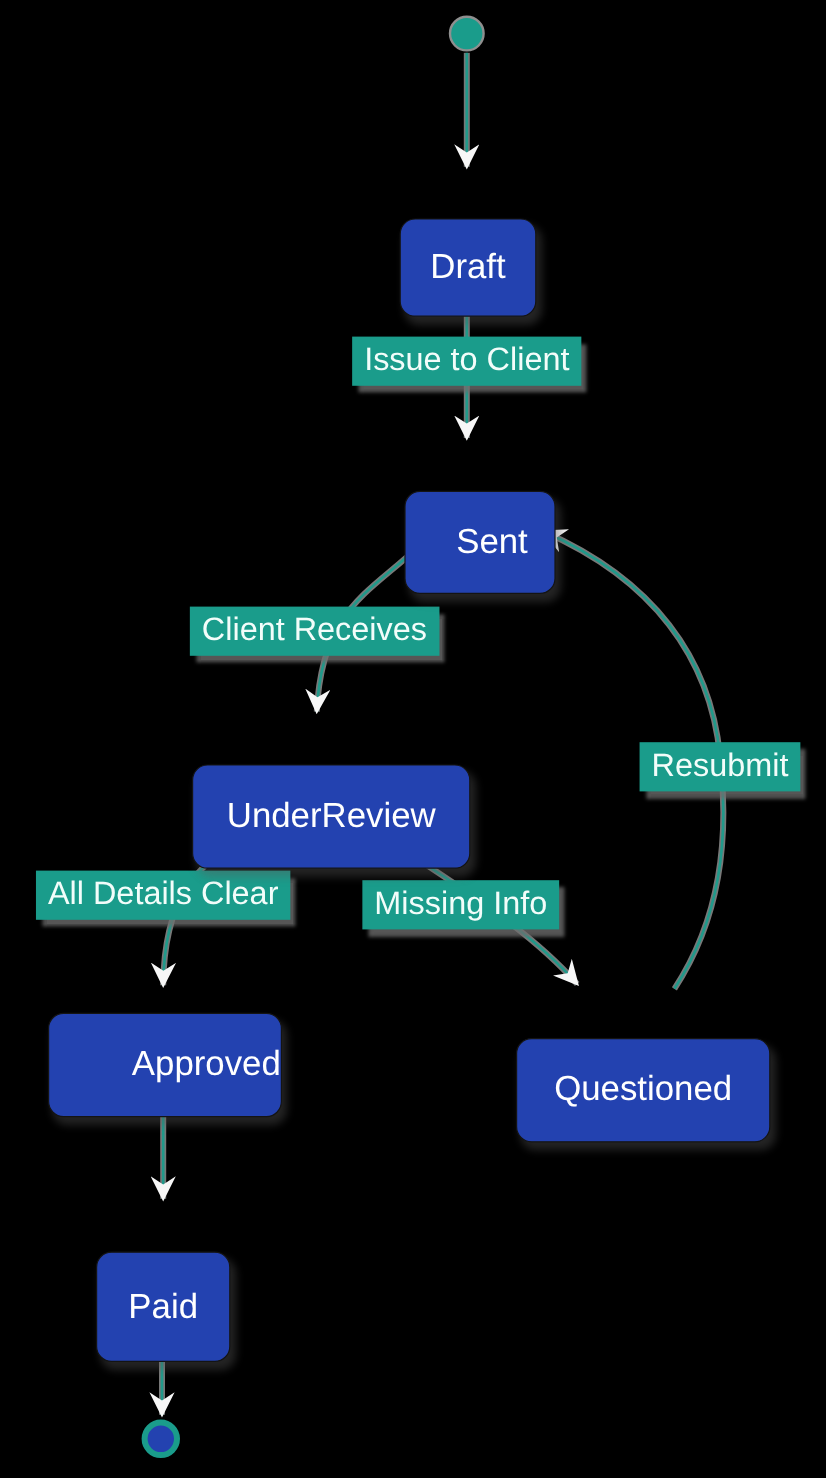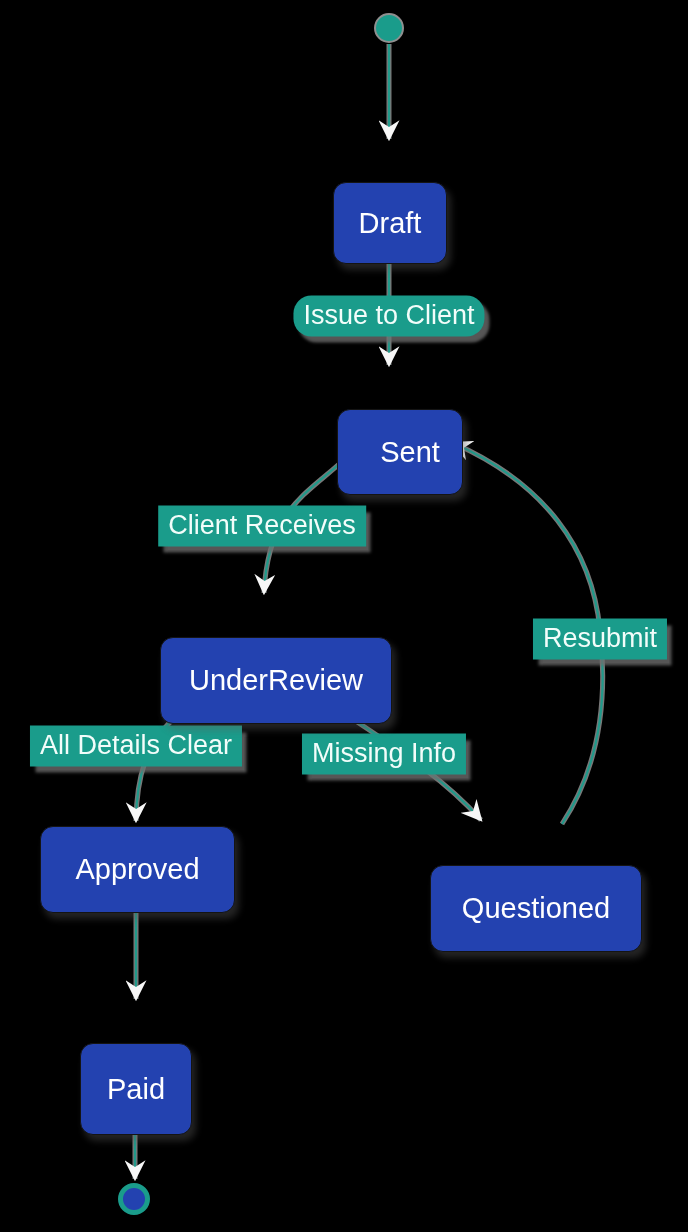--- a/index.html
+++ b/index.html
@@ -98,33 +98,33 @@
   </div>
 
   <div class="state-node" style="left:337px;top:369px;width:104px;height:84px;padding-left:20px;">
     <span>Sent</span>
   </div>
 
   <div class="state-node" style="left:160px;top:597px;width:230px;height:85px;">
     <span>UnderReview</span>
   </div>
 
-  <div class="state-node" style="left:40px;top:786px;width:193px;height:85px;">
+  <div class="state-node" style="left:40px;top:804px;width:193px;height:85px;justify-content:flex-end;">
     <span>Approved</span>
   </div>
 
   <div class="state-node" style="left:430px;top:825px;width:210px;height:85px;">
     <span>Questioned</span>
   </div>
 
   <div class="state-node" style="left:80px;top:1003px;width:110px;height:90px;">
     <span>Paid</span>
   </div>
 
-  <div class="edge-label" style="left:389px;top:316px;border-radius:18px;">Issue to Client</div>
+  <div class="edge-label" style="left:389px;top:301px;">Issue to Client</div>
 
   <div class="edge-label" style="left:262px;top:526px;">Client Receives</div>
 
   <div class="edge-label" style="left:136px;top:718px;margin-top:28px;">All Details Clear</div>
 
   <div class="edge-label" style="left:384px;top:754px;">Missing Info</div>
 
   <div class="edge-label" style="left:600px;top:639px;">Resubmit</div>
 
 </div>

